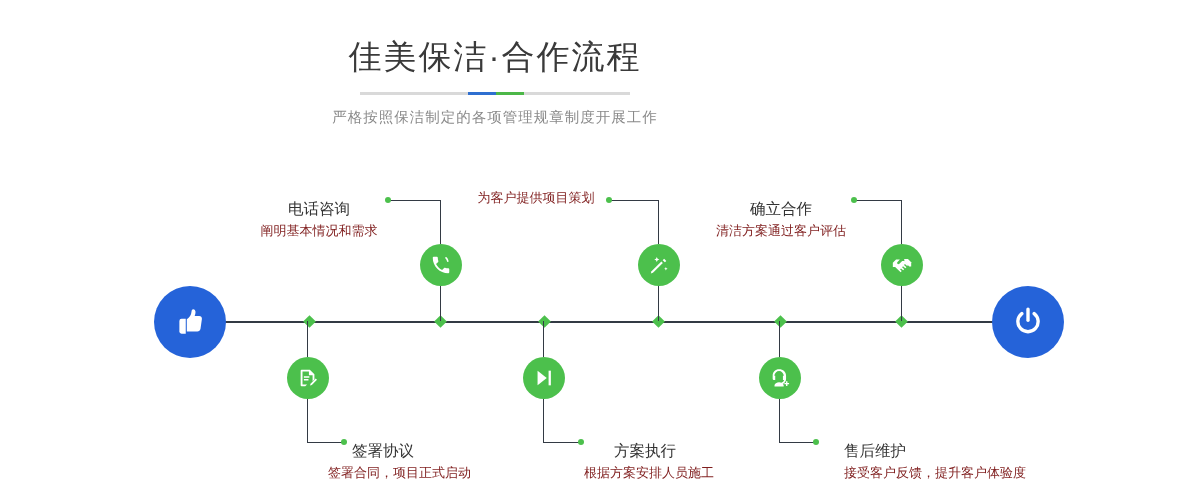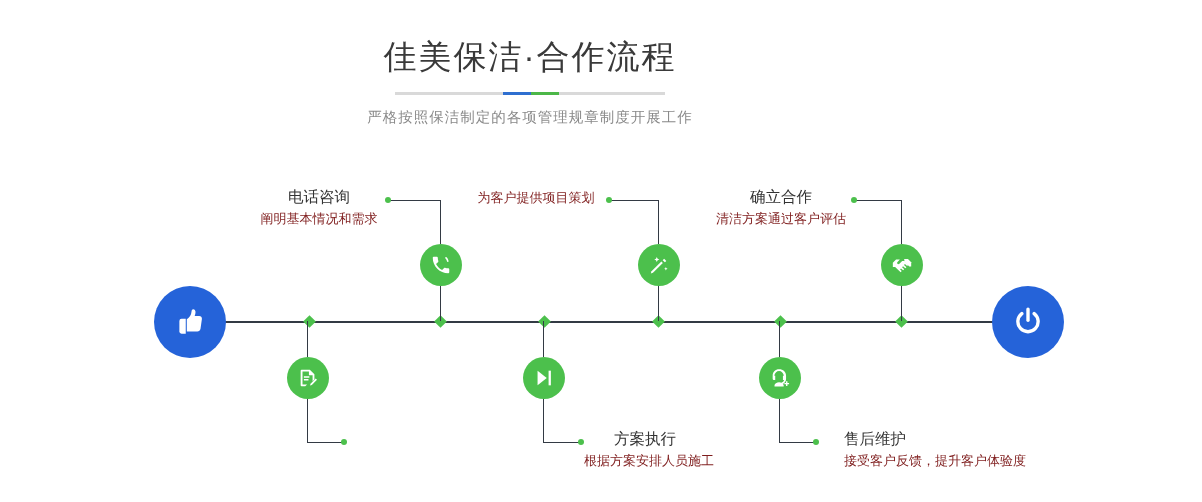--- a/index.html
+++ b/index.html
@@ -19,21 +19,20 @@
     overflow: hidden;
   }
 
   
   .header {
     position: absolute;
     left: 0;
     top: 34px;
     width: 990px;
     text-align: center;
-    padding-left: 35px;
   }
   .main-title {
     font-size: 33px;
     color: #3a3a3a;
     letter-spacing: 2px;
     line-height: 46px;
     font-weight: normal;
     margin: 0;
   }
   .divider {
@@ -136,20 +135,21 @@
 
   
   .lbl {
     position: absolute;
     white-space: nowrap;
   }
   .lbl .t {
     font-size: 15.5px;
     color: #333333;
     line-height: 21px;
+    margin-top: 12px;
   }
   .lbl .d {
     font-size: 13px;
     color: #7f1d1d;
     line-height: 20px;
     margin-top: 2px;
   }
   .lbl.above { text-align: center; }
   .lbl.below { text-align: left; }
 </style>
@@ -217,20 +217,24 @@
         <path d="M5 3h9l5 5v5.5l-2 2V9h-4V5H6v14h5l-2 2H5a1 1 0 0 1-1-1V4a1 1 0 0 1 1-1z"></path>
         <path d="M7.5 10h6v1.6h-6zM7.5 13.2h5v1.6h-5z"></path>
         <path d="M20.4 12.6l1.4 1.4-5.6 5.6-2 .6.6-2 5.6-5.6z"></path>
       </svg>
     </span>
   </div>
   <div class="conn-v" style="left:307px; top:321px; height:36px;"></div>
   <div class="conn-v" style="left:307px; top:399px; height:43px;"></div>
   <div class="conn-h" style="left:307px; top:442px; width:37px;"></div>
   <div class="dot" style="left:341px; top:439px;"></div>
+  <div class="lbl below" style="left:352px; top:428px;">
+    <div class="t">签署协议</div>
+    <div class="d" style="margin-left:-24px;">签署合同，项目正式启动</div>
+  </div>
 
   <div class="step-circle" style="left:638px; top:244px;">
     <span>
       <svg width="22" height="22" viewBox="0 0 24 24" fill="#ffffff">
         <path d="M3.8 18.9L14.6 8.1l1.6 1.6L5.4 20.5l-2.4.8.8-2.4z"></path>
         <path d="M16 6.7l1.6-1.6 2.4 2.4-1.6 1.6z"></path>
         <path d="M9.6 3.2l.9 1.9 1.9.9-1.9.9-.9 1.9-.9-1.9-1.9-.9 1.9-.9z"></path>
         <path d="M19.5 14.2l.6 1.3 1.3.6-1.3.6-.6 1.3-.6-1.3-1.3-.6 1.3-.6z"></path>
       </svg>
     </span>

